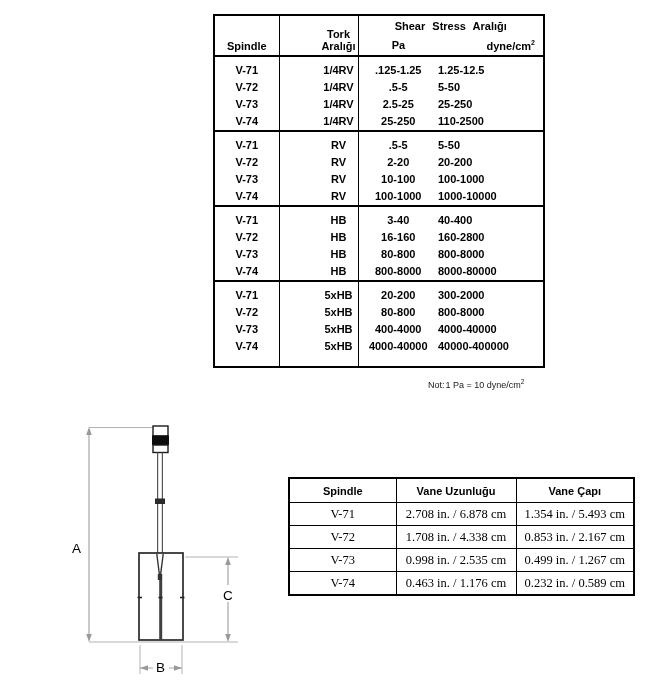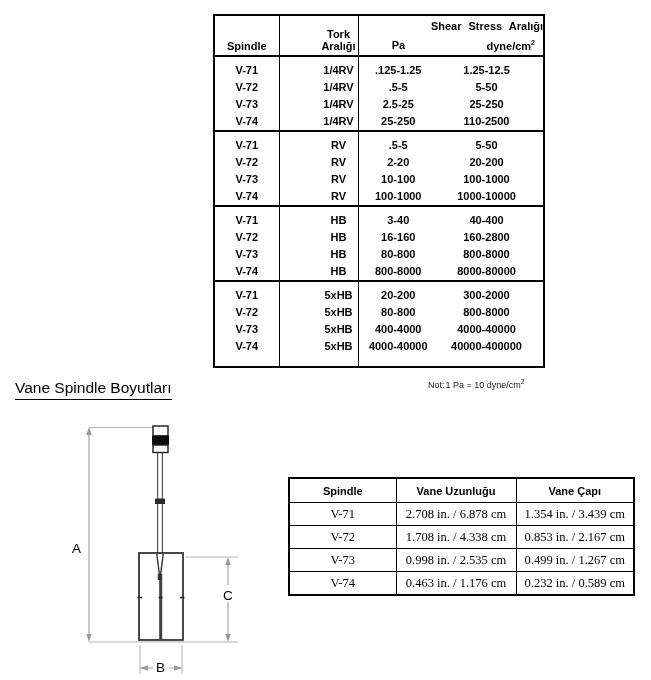--- a/index.html
+++ b/index.html
@@ -14,24 +14,24 @@
     border-collapse:collapse; table-layout:fixed;
     border:2px solid #000;
     font-family:"Liberation Sans", sans-serif;
     font-size:11px; font-weight:bold; color:#000;
   }
   .shear thead th { vertical-align:bottom; padding:4px 0 3px; border-bottom:2px solid #000; font-size:11px; }
   .shear th.c1, .shear td:nth-child(1) { border-right:1.5px solid #000; }
   .shear th.c2, .shear td:nth-child(2) { border-right:1.5px solid #000;padding-left:40px; }
   .shear tbody { border-top:2px solid #000; }
   .shear td { height:17px; line-height:17px; padding:0; text-align:center; white-space:nowrap; }
-  .shear td:nth-child(4) { text-align:center; padding-right:8px; }
+  .shear td:nth-child(4) { text-align:left; padding-right:8px; }
   .shear tbody tr:first-child td { padding-top:5px; }
   .shear tbody:last-child tr:last-child td { padding-bottom:11px; }
-  .sst  { text-align:right; word-spacing:4px; }
+  .sst  { text-align:center; word-spacing:4px; }
   .subrow { display:flex; margin-top:7px; }
   .subrow .pa   { width:80px; text-align:center; }
   .subrow .dyne { flex:1; text-align:right; padding-right:8px; }
   sup { font-size:7px; }
 
   
   .heading {
     position:absolute; left:15px; top:379px;
     font-size:15.5px; color:#000;
     border-bottom:1.5px solid #000; padding-bottom:2px;
@@ -188,21 +188,20 @@
         </tr>
         <tr>
           <td>V-74</td>
           <td>5xHB</td>
           <td>4000-40000</td>
           <td>40000-400000</td>
         </tr>
       </tbody>
   </table>
 
-  <div class="heading">Vane Spindle Boyutları</div>
   <div class="note">
     <span class="lbl">Not:</span><span>1 Pa = 10 dyne/cm</span><sup>2</sup>
   </div>
 
   <svg class="drawing" width="210" height="270" viewBox="40 410 210 270" xmlns="http://www.w3.org/2000/svg">
 
     <line x1="89" y1="427.5" x2="153" y2="427.5" stroke="#b3b3b3" stroke-width="1"></line>
     <line x1="89" y1="642" x2="238" y2="642" stroke="#b3b3b3" stroke-width="1"></line>
     <line x1="185" y1="557" x2="238" y2="557" stroke="#b3b3b3" stroke-width="1"></line>
 
@@ -253,21 +252,21 @@
       <tr>
         <th>Spindle</th>
         <th>Vane Uzunluğu</th>
         <th>Vane Çapı</th>
       </tr>
     </thead>
     <tbody>
         <tr>
           <td>V-71</td>
           <td>2.708 in. / 6.878 cm</td>
-          <td>1.354 in. / 3.439 cm</td>
+          <td>1.354 in. / 5.493 cm</td>
         </tr>
         <tr>
           <td>V-72</td>
           <td>1.708 in. / 4.338 cm</td>
           <td>0.853 in. / 2.167 cm</td>
         </tr>
         <tr>
           <td>V-73</td>
           <td>0.998 in. / 2.535 cm</td>
           <td>0.499 in. / 1.267 cm</td>

